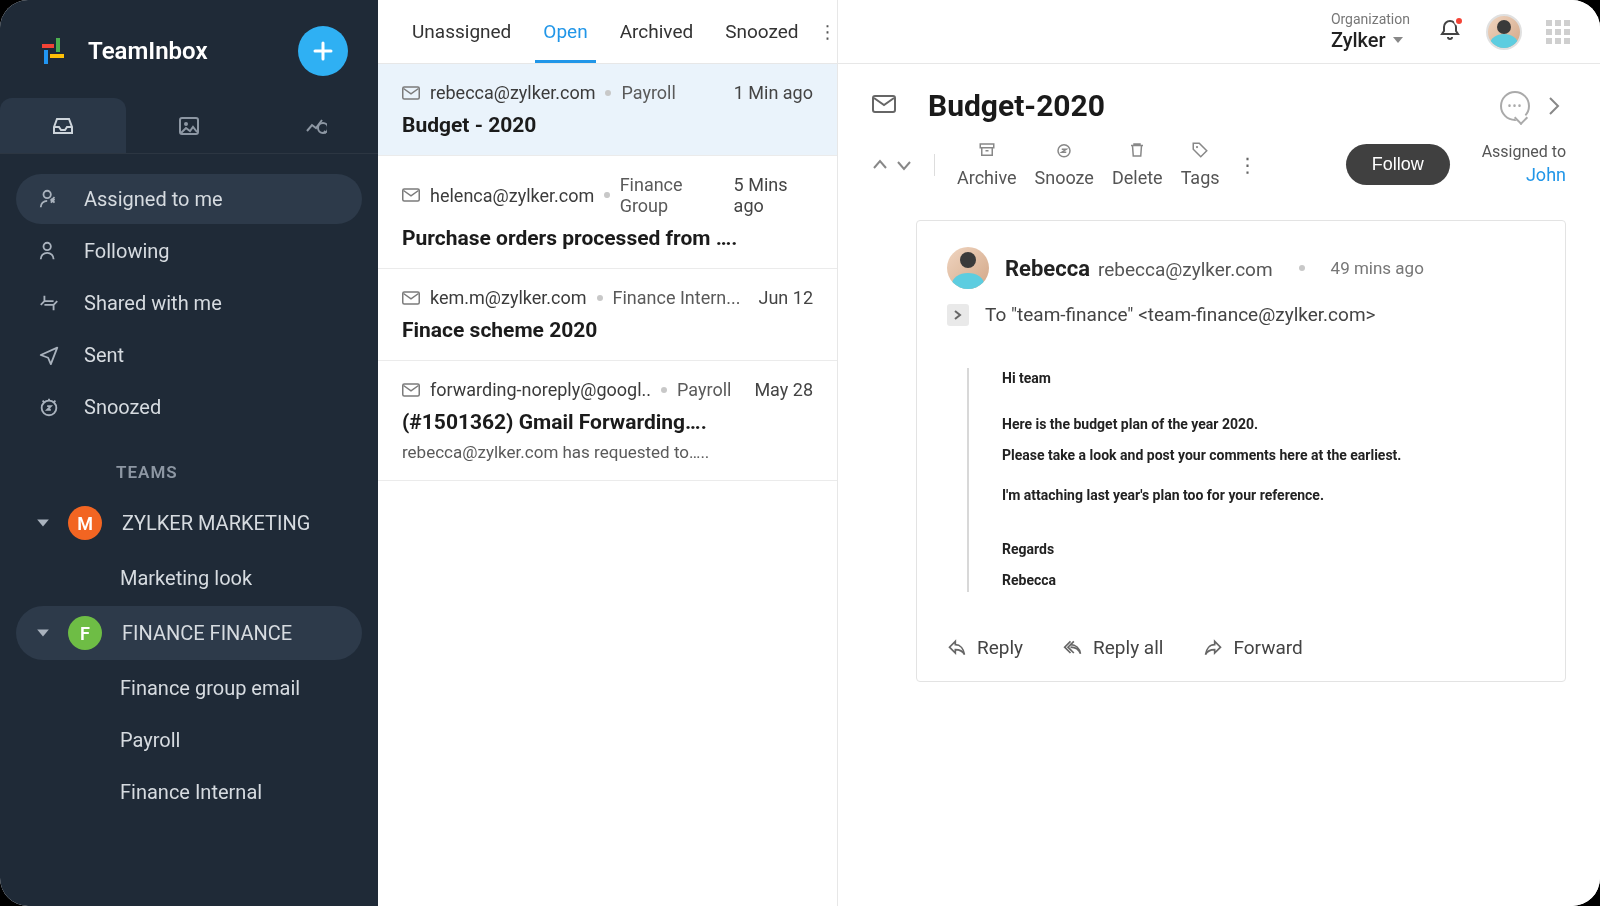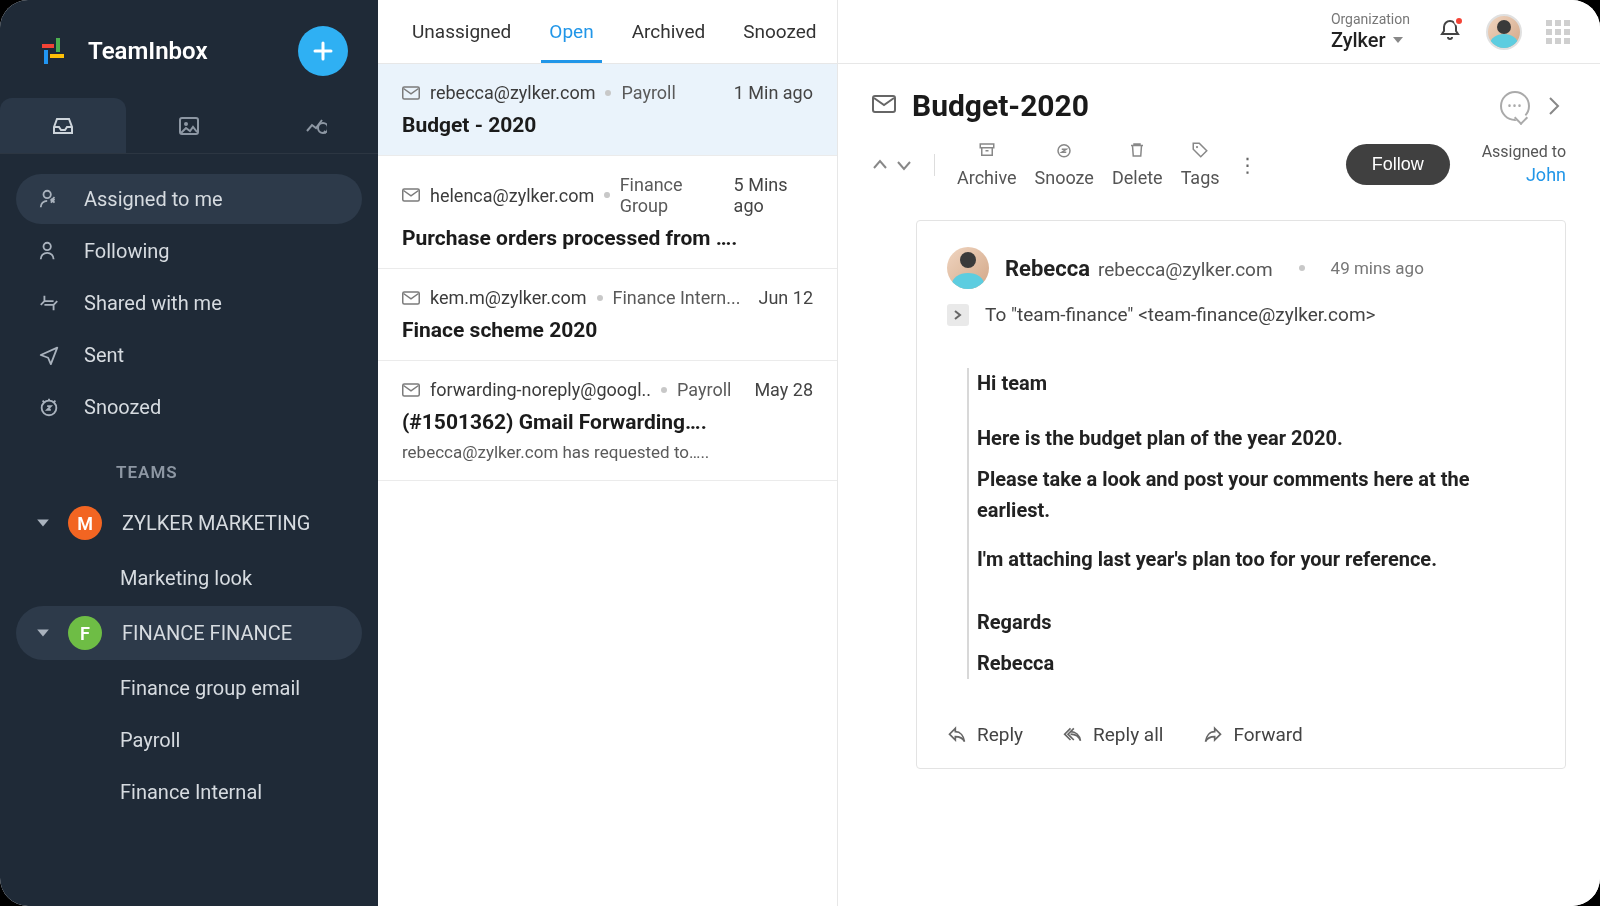--- a/index.html
+++ b/index.html
@@ -146,21 +146,21 @@
   display: flex;
   flex-direction: column;
   flex-shrink: 0;
 }
 .list-tabs {
   display: flex;
   align-items: center;
   height: 64px;
   padding: 0 20px 0 30px;
   border-bottom: 1px solid #e7e7e7;
-  gap: 30px;
+  gap: 24px;
 }
 .list-tab {
   font-size: 19px;
   color: #333;
   cursor: pointer;
   padding: 18px 4px;
   position: relative;
 }
 .list-tab.active {
   color: #2196e8;
@@ -286,21 +286,21 @@
   grid-gap: 3px;
   cursor: pointer;
 }
 .grid-icn span {
   width: 6px; height: 6px; background: #cfcfcf;
 }
 .subject-bar {
   display: flex;
   align-items: center;
   padding: 24px 34px 10px 34px;
-  gap: 16px;
+  gap: 32px;
 }
 .subject-bar .env { color: #666; }
 .subject-bar .env svg { width: 24px; height: 18px;}
 .subject-bar h1 {
   font-size: 30px;
   font-weight: 700;
   color: #1a1a1a;
 }
 .subject-bar .right-icns {
   margin-left: auto;
@@ -396,22 +396,22 @@
   width:22px; height:22px;
   background:#e9e9e9; border-radius:3px;
   display:flex; align-items:center; justify-content:center;
   color:#666; cursor:pointer;
 }
 .expand-caret svg { width:10px; height:10px;}
 .msg-to { font-size:19px; color:#444; }
 .msg-body {
   margin: 42px 0 18px 20px;
   border-left: 2px solid #d8d8d8;
-  padding-left: 8px;
-  font-size: 20px;
+  padding-left: 33px;
+  font-size: 14px;
   color: #222;
   line-height: 1.55;
 }
 .msg-body p { margin-bottom: 10px; }
 .msg-body .greet { font-weight:700; margin-bottom: 24px;}
 .msg-body .sig { margin-top: 32px; font-weight:700;}
 .msg-actions {
   display:flex; gap:40px;
   margin-top: 38px;
   padding-top: 6px;

